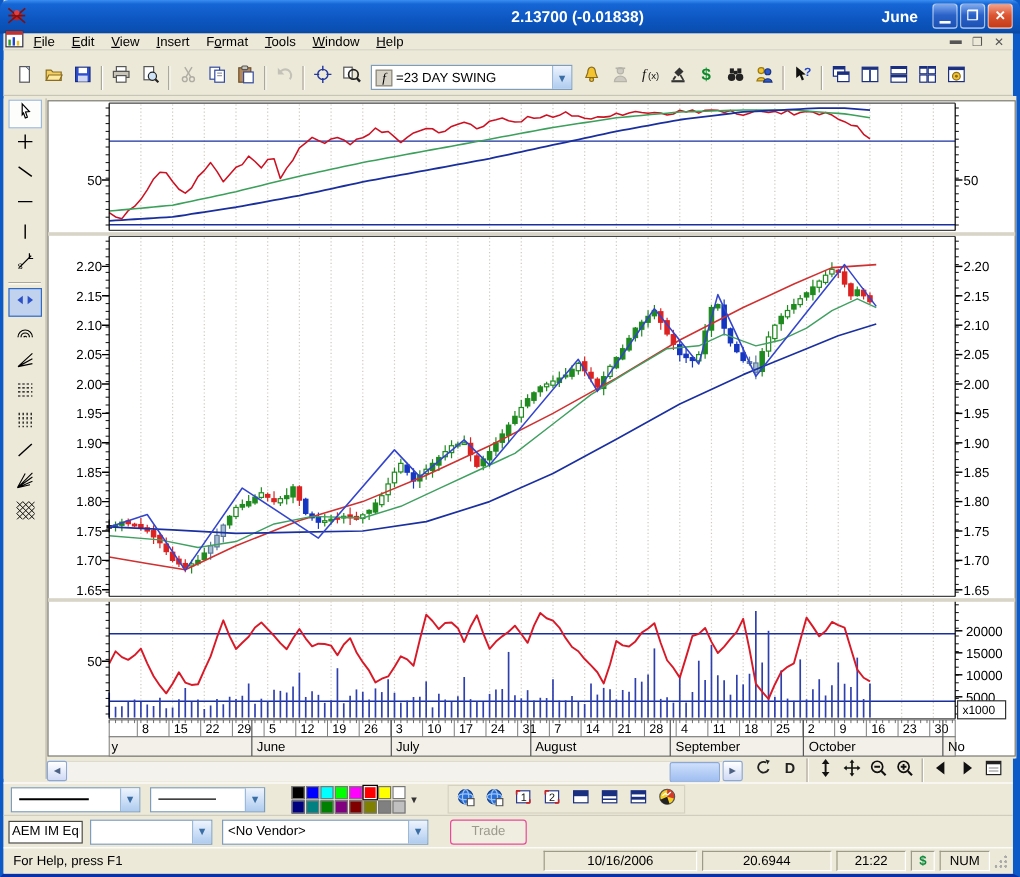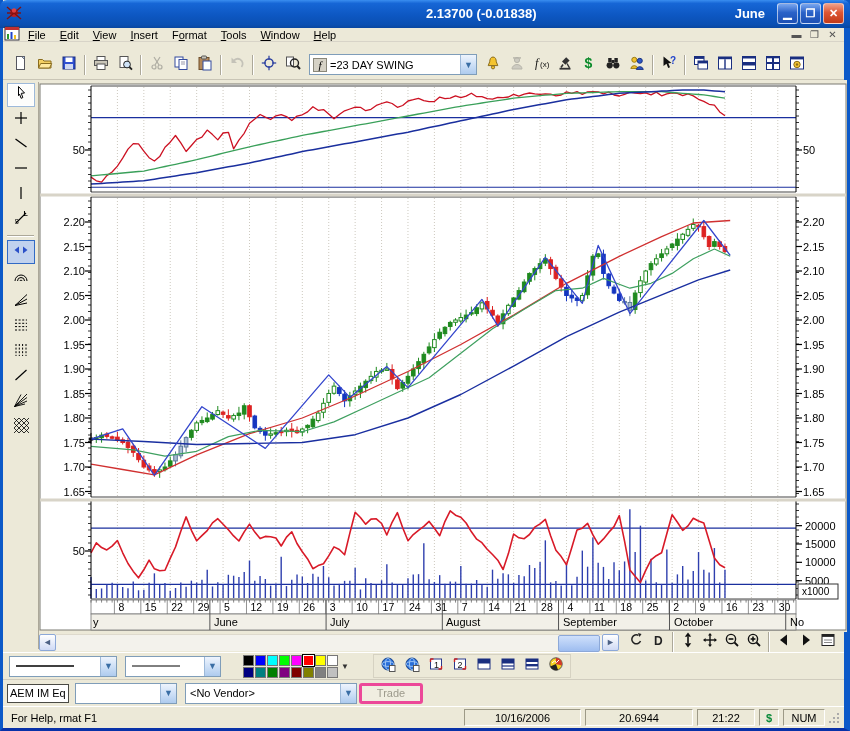--- a/index.html
+++ b/index.html
@@ -64,21 +64,21 @@
   #palette-colors{display:grid;grid-template-columns:repeat(8,11px);grid-auto-rows:11px;gap:1px;margin-left:14px;}
   .swatch{width:11px;height:11px;border:1px solid #777;}
   .swatch.selected{outline:1px solid #000;border:1px solid #fff;}
   #palette-dd{font-size:8px;color:#333;margin:0 8px 0 3px;}
   .icon-group{display:flex;align-items:center;border:1px solid #d6d2c2;padding:0 2px;height:24px;margin-left:16px;}
   
   #symbolbar{position:absolute;left:0;right:0;top:679px;height:27px;background:#ece9d8;
     display:flex;align-items:center;padding-left:4px;border-top:1px solid #d0ccbe;}
   #symbol-input{width:62px;height:19px;border:1px solid #4a4a44;font-size:11px;padding:1px 2px;
     font-family:"Liberation Sans",sans-serif;}
-  #trade-btn{width:64px;height:21px;margin-left:2px;background:#f0eee1;border:3px solid #ec4899;
+  #trade-btn{width:64px;height:21px;margin-left:18px;background:#f0eee1;border:1px solid #ec4899;
     border-radius:3px;color:#9c9a8c;font-size:11px;display:flex;align-items:center;justify-content:center;}
   
   #statusbar{position:absolute;left:0;right:0;top:706px;height:22px;background:#ece9d8;
     border-top:1px solid #fff;display:flex;align-items:center;font-size:11px;padding:0 3px;}
   .status-panel{border:1px solid;border-color:#9d9a87 #fff #fff #9d9a87;height:17px;
     display:flex;align-items:center;justify-content:center;margin-left:4px;}
   #grip{width:13px;height:13px;margin-left:3px;
     background:
      radial-gradient(circle at 2px 11px,#aaa 1px,transparent 1.3px),
      radial-gradient(circle at 6px 11px,#aaa 1px,transparent 1.3px),
@@ -1491,23 +1491,23 @@
       <span class="arrow">▼</span>
     </span>
     <span class="combo" style="width:172px;margin-left:8px;padding-left:4px">
       <span>&lt;No Vendor&gt;</span>
       <span class="arrow">▼</span>
     </span>
     <span id="trade-btn">Trade</span>
   </div>
 
   <div id="statusbar">
-    <span style="padding-left:5px">For Help, rmat F1</span>
+    <span style="padding-left:5px">For Help, press F1</span>
     <span style="flex:1"></span>
-    <span class="status-panel" style="width:117px">10/16/2006</span>
+    <span class="status-panel" style="width:128px">10/16/2006</span>
     <span class="status-panel" style="width:108px">20.6944</span>
     <span class="status-panel" style="width:58px">21:22</span>
     <span class="status-panel" style="width:20px;color:#0a8a3a;font-weight:bold">$</span>
     <span class="status-panel" style="width:42px">NUM</span>
     <span id="grip"></span>
   </div>
 
 </div>
 
 </body></html>

